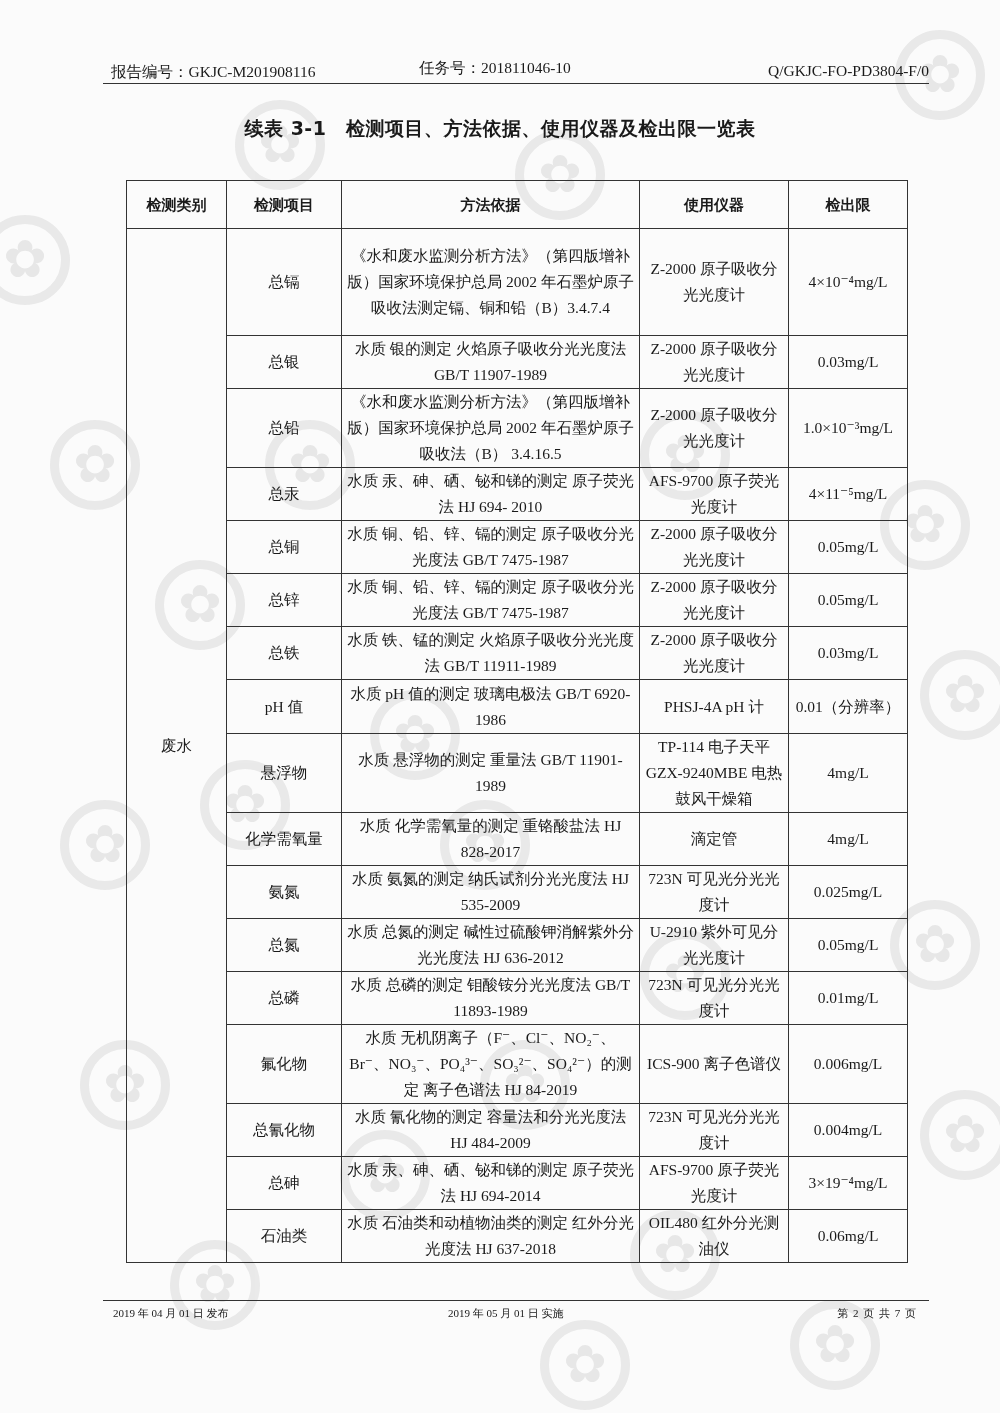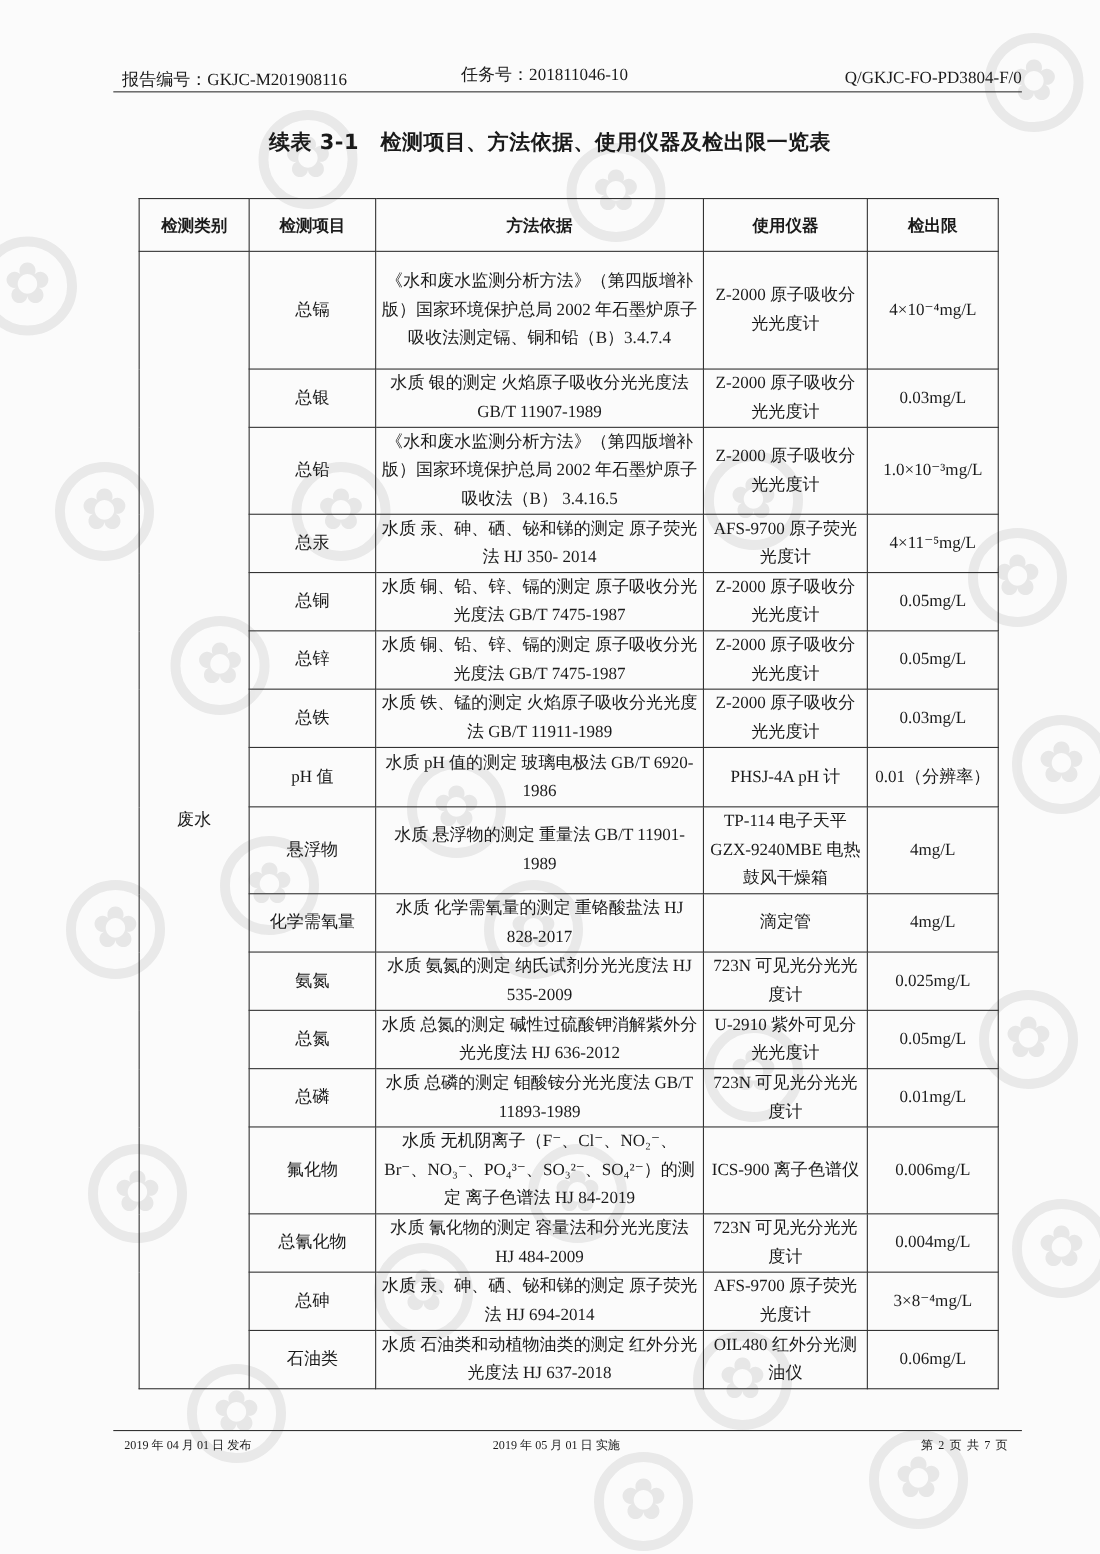--- a/index.html
+++ b/index.html
@@ -112,21 +112,21 @@
       <td>0.03mg/L</td>
     </tr>
     <tr style="height:79px">
       <td>总铅</td>
       <td>《水和废水监测分析方法》（第四版增补版）国家环境保护总局 2002 年石墨炉原子吸收法（B） 3.4.16.5</td>
       <td>Z-2000 原子吸收分光光度计</td>
       <td>1.0×10⁻³mg/L</td>
     </tr>
     <tr style="height:53px">
       <td>总汞</td>
-      <td>水质 汞、砷、硒、铋和锑的测定 原子荧光法 HJ 350- 2014</td>
+      <td>水质 汞、砷、硒、铋和锑的测定 原子荧光法 HJ 694- 2010</td>
       <td>AFS-9700 原子荧光光度计</td>
       <td>4×11⁻⁵mg/L</td>
     </tr>
     <tr style="height:53px">
       <td>总铜</td>
       <td>水质 铜、铅、锌、镉的测定 原子吸收分光光度法 GB/T 7475-1987</td>
       <td>Z-2000 原子吸收分光光度计</td>
       <td>0.05mg/L</td>
     </tr>
     <tr style="height:53px">
@@ -186,21 +186,21 @@
     <tr style="height:53px">
       <td>总氰化物</td>
       <td>水质 氰化物的测定 容量法和分光光度法 HJ 484-2009</td>
       <td>723N 可见光分光光度计</td>
       <td>0.004mg/L</td>
     </tr>
     <tr style="height:53px">
       <td>总砷</td>
       <td>水质 汞、砷、硒、铋和锑的测定 原子荧光法 HJ 694-2014</td>
       <td>AFS-9700 原子荧光光度计</td>
-      <td>3×8⁻⁴mg/L</td>
+      <td>3×19⁻⁴mg/L</td>
     </tr>
     <tr style="height:52px">
       <td>石油类</td>
       <td>水质 石油类和动植物油类的测定 红外分光光度法 HJ 637-2018</td>
       <td>OIL480 红外分光测油仪</td>
       <td>0.06mg/L</td>
     </tr>
   </tbody>
 </table>
 

